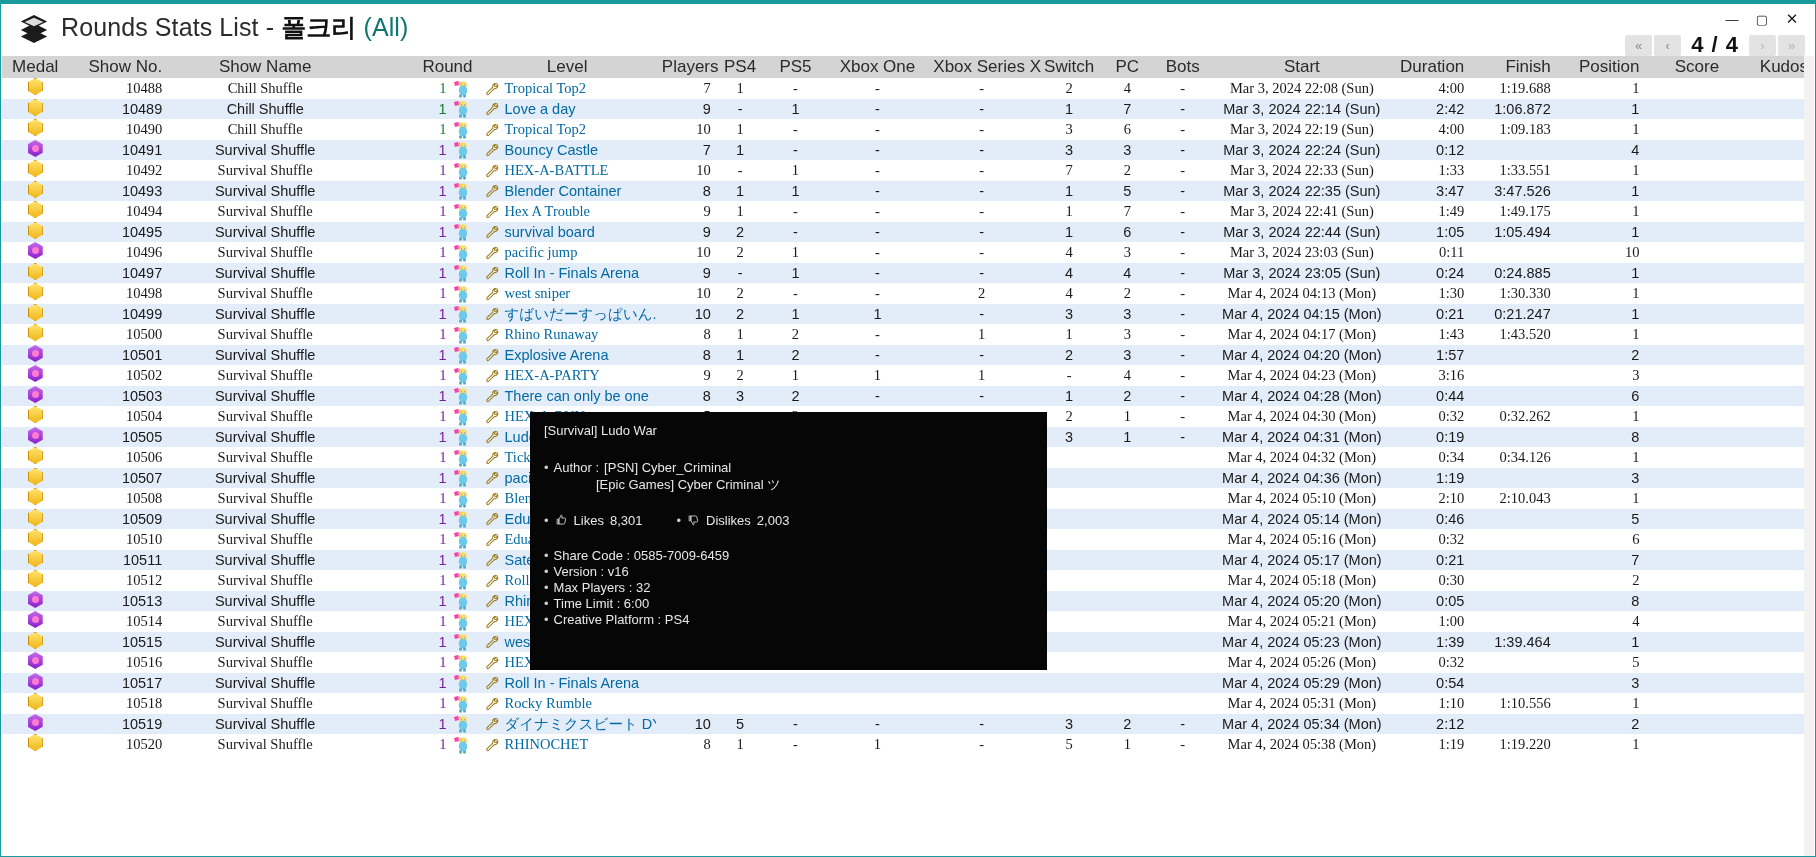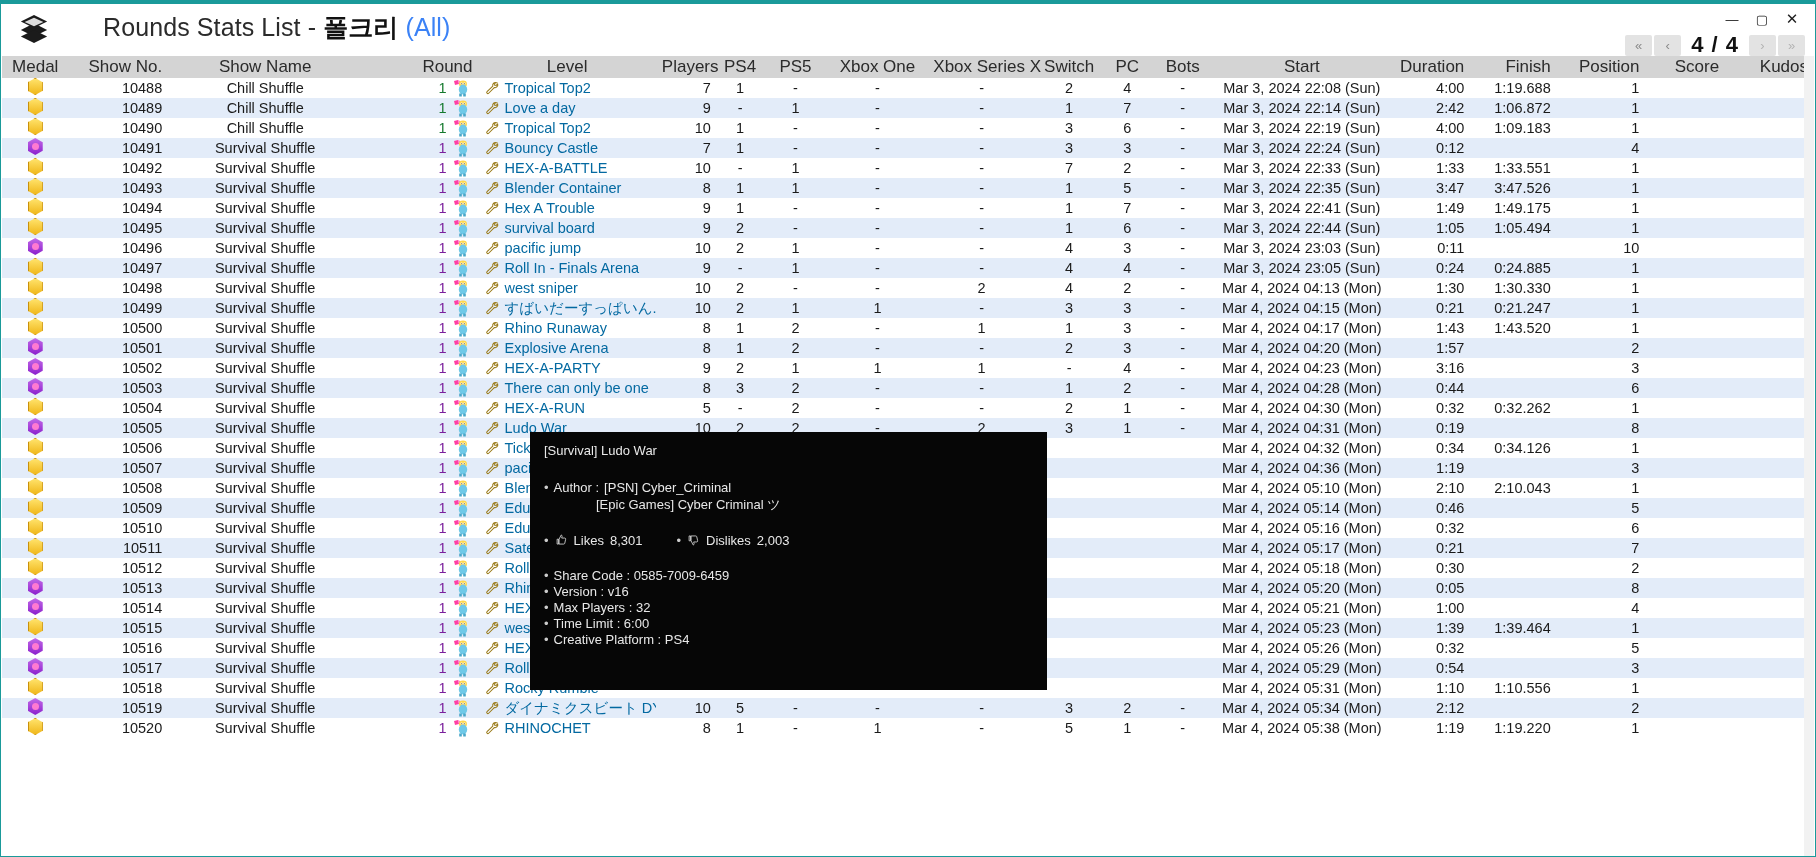--- a/index.html
+++ b/index.html
@@ -33,23 +33,23 @@
     margin-right: 12px;
     flex: none;
   }
   .title-text {
     font-size: 25px;
     color: #2b2b2b;
     letter-spacing: 0.1px;
     white-space: nowrap;
     font-weight: 400;
   }
-  .title-main { color: #2b2b2b; margin-left: 42px; }
+  .title-main { color: #2b2b2b; }
   .title-name { color: #111111; font-weight: 700; }
-  .title-all { color: #3b82f6; }
+  .title-all { color: #0f766e; }
 
   .win-ctrls {
     position: absolute;
     top: 4px; right: 8px;
     display: flex;
     gap: 0px;
     align-items: center;
   }
   .win-btn {
     width: 30px; height: 22px;
@@ -113,21 +113,21 @@
   }
   table.grid tbody td {
     height: 20px;
     padding: 0px 6px;
     border: none;
     white-space: nowrap;
     overflow: hidden;
     color: #1a1a1a;
     font-size: 14.5px;
   }
-  tbody tr.odd  { background: #ffffff; }
+  tbody tr.odd  { background: #ffffff; font-family: Liberation Serif, serif; }
   tbody tr.even { background: #e3ecf9; }
 
   .c-r { text-align: right; }
   .c-c { text-align: center; }
   .c-l { text-align: center; }
 
   .num-show { color: #19359c; text-align: right; }
   .lvl-name { color: #0369a1; }
 
   
@@ -164,21 +164,21 @@
   .lvl-inner {
     display: flex;
     align-items: center;
     gap: 5px;
     height: 20px;
   }
 
   
   .tooltip {
     position: absolute;
-    left: 529px; top: 428px;
+    left: 529px; top: 408px;
     width: 517px; height: 258px;
     background: #060606;
     color: #e8e8e8;
     font-size: 13px;
     padding: 10px 14px 8px 14px;
     line-height: 1.0;
     z-index: 50;
     overflow: hidden;
   }
   .tt-title { font-size: 13px; color: #e9e9e9; margin: 2px 0 0 0; }

